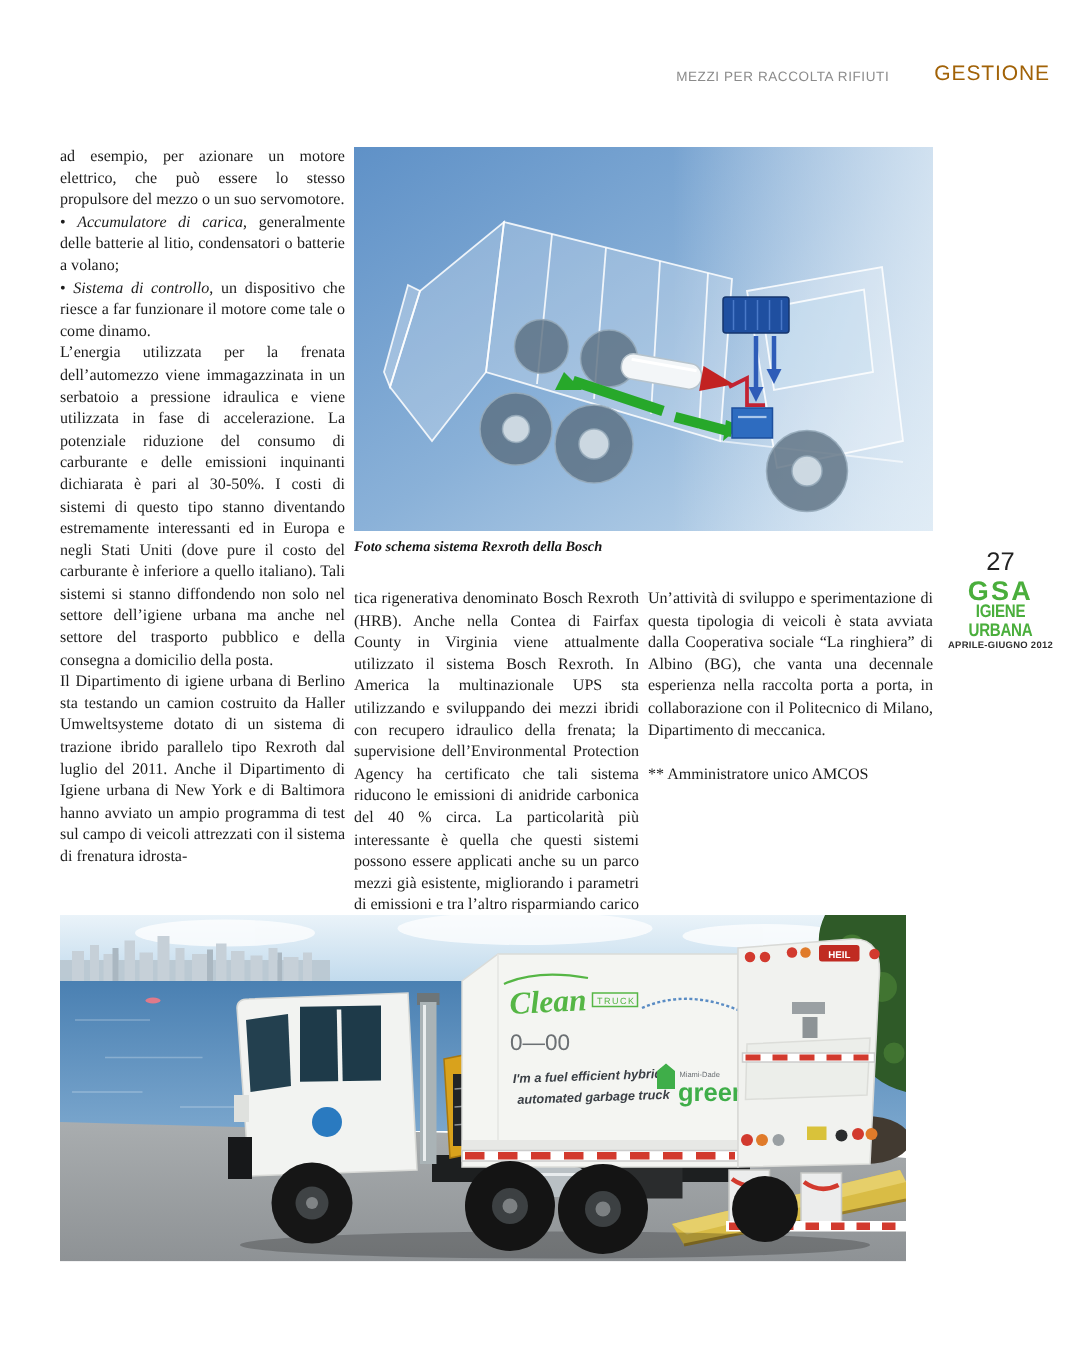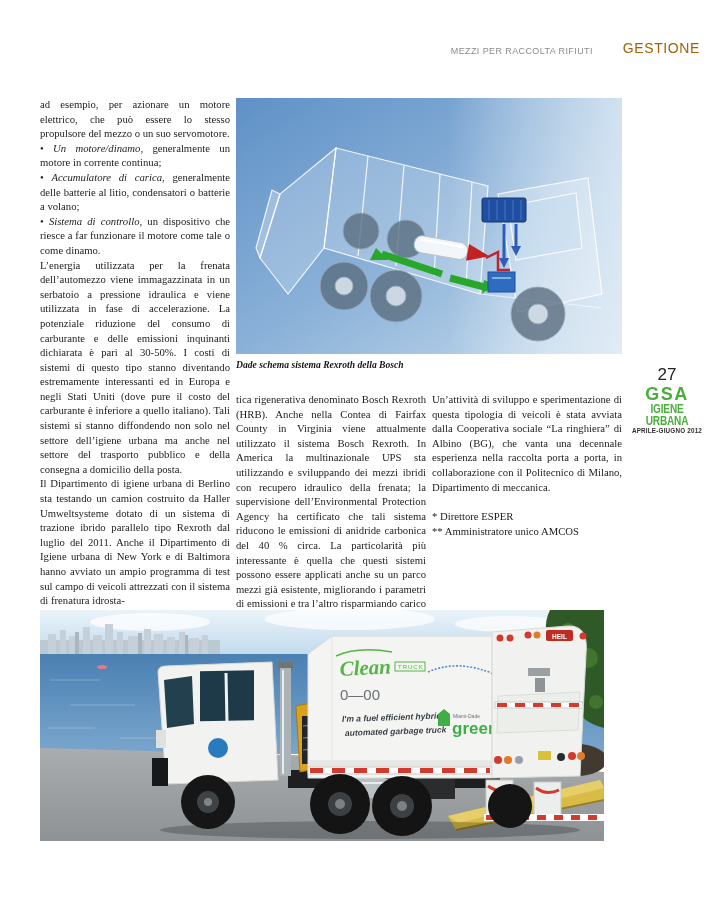--- a/index.html
+++ b/index.html
@@ -40,21 +40,20 @@
 
 <div id="page">
 
   <div class="header">
     <span class="kicker">MEZZI PER RACCOLTA RIFIUTI</span>
     <span class="section-title">GESTIONE</span>
   </div>
 
   <div class="col" id="col1">
     <p>ad esempio, per azionare un motore elettrico, che può essere lo stesso propulsore del mezzo o un suo servomotore.</p>
-    <p><span>•</span>&nbsp;<i>Un motore/dinamo</i><span>, generalmente un motore in corrente continua;</span></p>
     <p><span>•</span>&nbsp;<i>Accumulatore di carica</i><span>, generalmente delle batterie al litio, condensatori o batterie a volano;</span></p>
     <p><span>•</span>&nbsp;<i>Sistema di controllo</i><span>, un dispositivo che riesce a far funzionare il motore come tale o come dinamo.</span></p>
     <p>L’energia utilizzata per la frenata dell’automezzo viene immagazzinata in un serbatoio a pressione idraulica e viene utilizzata in fase di accelerazione. La potenziale riduzione del consumo di carburante e delle emissioni inquinanti dichiarata è pari al 30-50%. I costi di sistemi di questo tipo stanno diventando estremamente interessanti ed in Europa e negli Stati Uniti (dove pure il costo del carburante è inferiore a quello italiano). Tali sistemi si stanno diffondendo non solo nel settore dell’igiene urbana ma anche nel settore del trasporto pubblico e della consegna a domicilio della posta.</p>
     <p>Il Dipartimento di igiene urbana di Berlino sta testando un camion costruito da Haller Umweltsysteme dotato di un sistema di trazione ibrido parallelo tipo Rexroth dal luglio del 2011. Anche il Dipartimento di Igiene urbana di New York e di Baltimora hanno avviato un ampio programma di test sul campo di veicoli attrezzati con il sistema di frenatura idrosta-</p>
   </div>
 
   <div class="fig1">
     <svg width="386" height="256" viewBox="0 0 386 256">
       <defs>
         <linearGradient id="sky" x1="0" y1="0" x2="1" y2="1">
@@ -113,30 +112,29 @@
         <line x1="269" y1="102" x2="269" y2="122" stroke="#4a79c8"></line>
         <line x1="277" y1="102" x2="277" y2="122" stroke="#4a79c8"></line>
         <line x1="285" y1="102" x2="285" y2="122" stroke="#4a79c8"></line>
         <line x1="268" y1="126" x2="268" y2="162" stroke="#2e5cb8" stroke-width="3"></line>
         <polygon points="268,170 263,160 273,160" fill="#2e5cb8"></polygon>
         <line x1="280" y1="126" x2="280" y2="150" stroke="#2e5cb8" stroke-width="3"></line>
         <polygon points="280,158 275,148 285,148" fill="#2e5cb8"></polygon>
       </g>
     </svg>
   </div>
-  <div class="caption" id="caption1">Dade schema sistema Rexroth della Bosch</div>
+  <div class="caption" id="caption1">Foto schema sistema Rexroth della Bosch</div>
 
   <div class="col" id="col2">
     <p>tica rigenerativa denominato Bosch Rexroth (HRB). Anche nella Contea di Fairfax County in Virginia viene attualmente utilizzato il sistema Bosch Rexroth. In America la multinazionale UPS sta utilizzando e sviluppando dei mezzi ibridi con recupero idraulico della frenata; la supervisione dell’Environmental Protection Agency ha certificato che tali sistema riducono le emissioni di anidride carbonica del 40 % circa. La particolarità più interessante è quella che questi sistemi possono essere applicati anche su un parco mezzi già esistente, migliorando i parametri di emissioni e tra l’altro risparmiando carico al motore termico</p>
   </div>
 
   <div class="col" id="col3">
     <p>Un’attività di sviluppo e sperimentazione di questa tipologia di veicoli è stata avviata dalla Cooperativa sociale “La ringhiera” di Albino (BG), che vanta una decennale esperienza nella raccolta porta a porta, in collaborazione con il Politecnico di Milano, Dipartimento di meccanica.</p>
     <div class="fnote">
-      <p>* Direttore ESPER</p>
       <p>** Amministratore unico AMCOS</p>
     </div>
   </div>
 
   <div class="badge">
     <div class="num">27</div>
     <div class="gsa">GSA</div>
     <div class="mag">IGIENE URBANA</div>
     <div class="issue">APRILE-GIUGNO 2012</div>
   </div>

